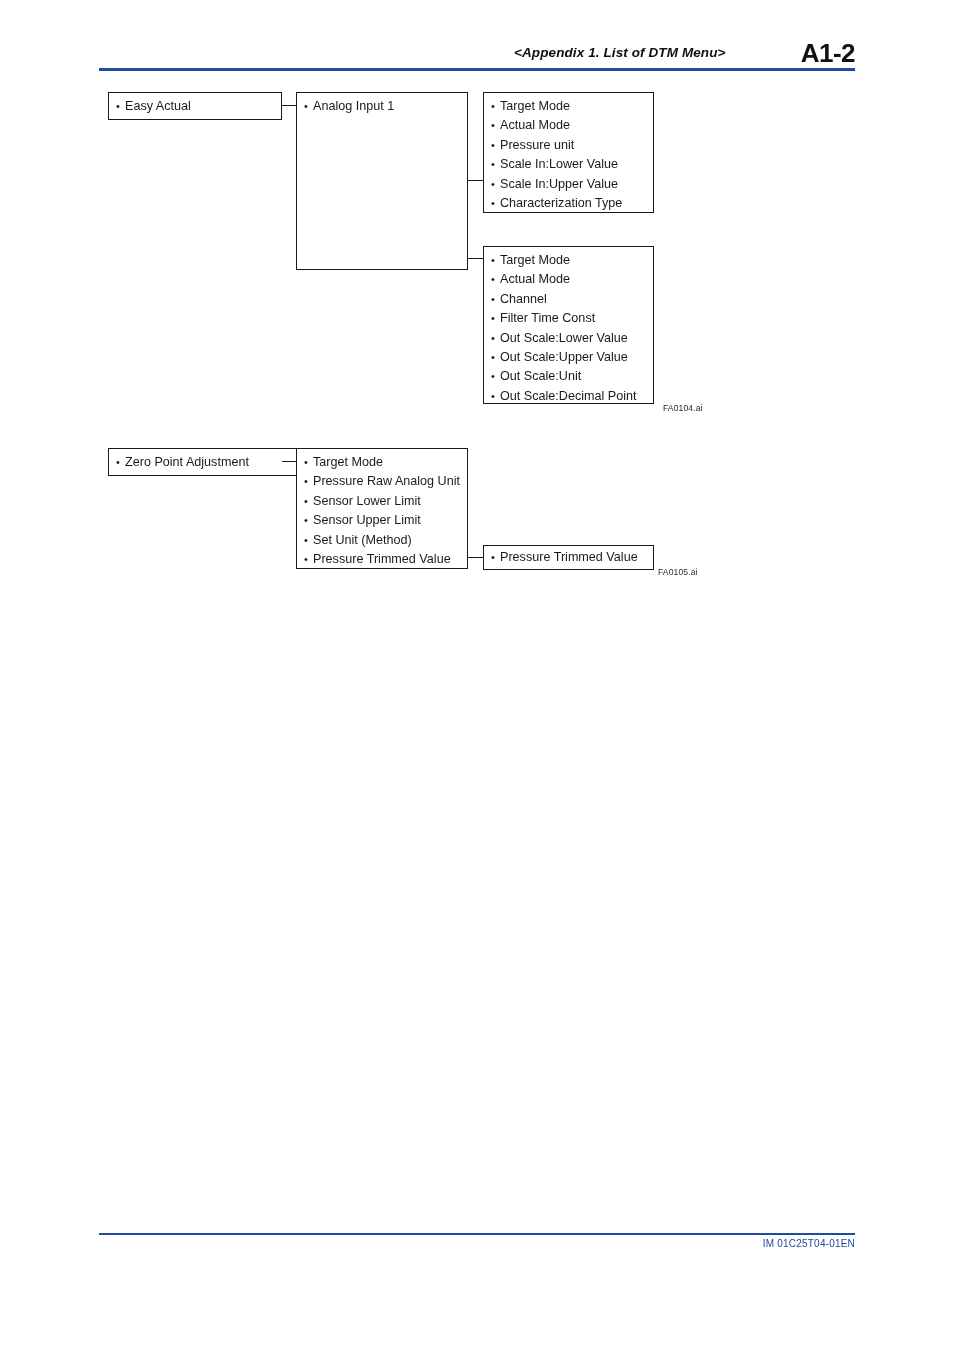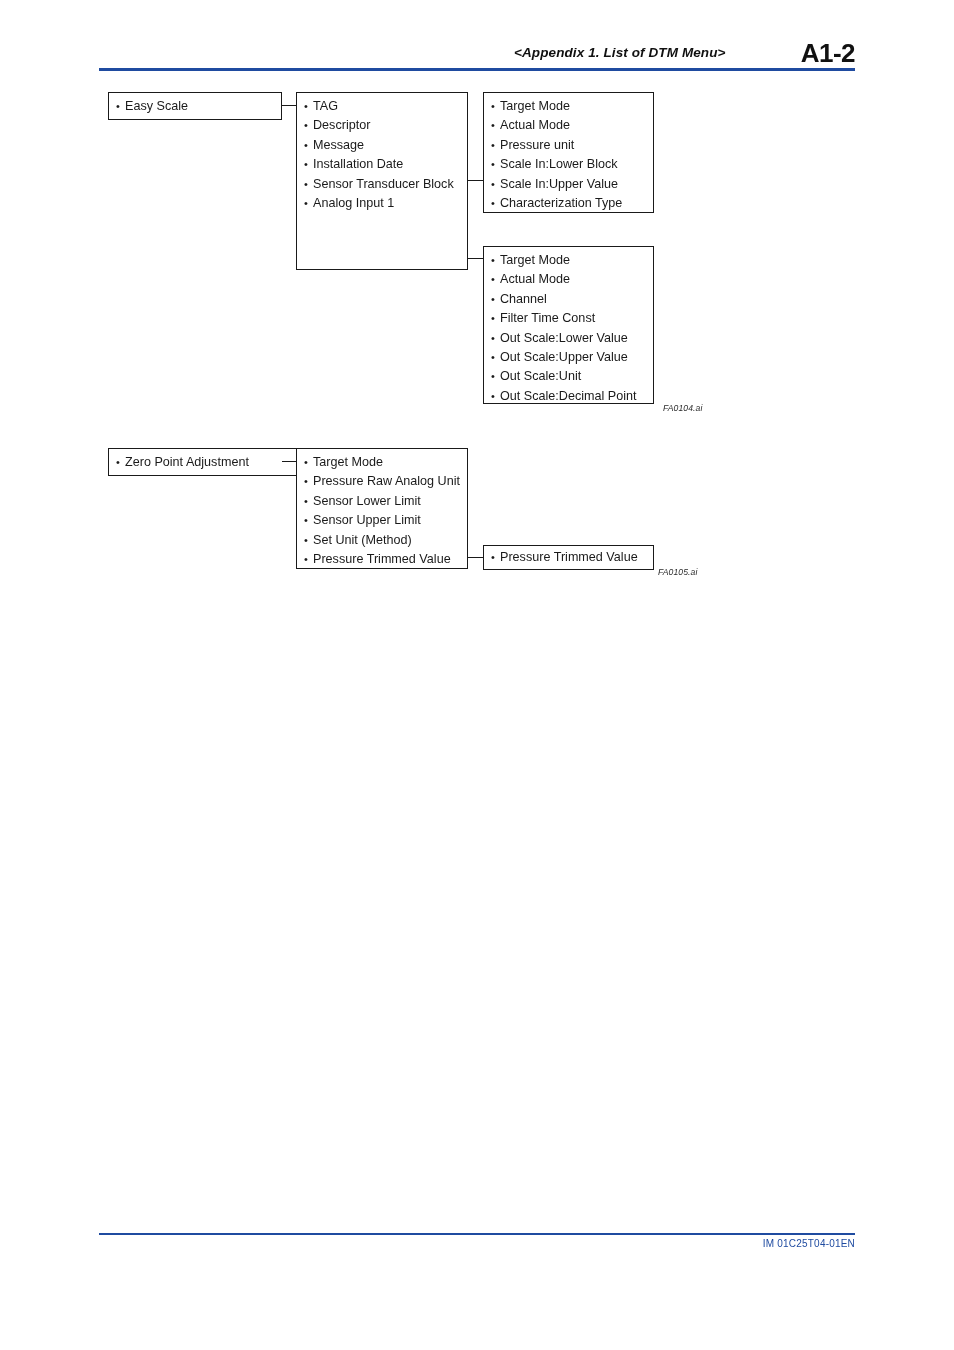--- a/index.html
+++ b/index.html
@@ -104,64 +104,56 @@
     background: #1a1a1a;
   }
 
   
   .fig-caption {
     position: absolute;
     font-size: 8.6px;
     color: #2b2b2b;
     letter-spacing: 0.1px;
     white-space: nowrap;
-    font-style: italic;
   }
 </style>
 </head>
 <body>
 
 <div class="header-title">&lt;Appendix 1.  List of DTM Menu&gt;</div>
 <div class="page-number">A1-2</div>
 <div class="rule-top"></div>
 
 <div class="box" style="left:108px; top:92px; width:174px; height:28px;">
   <div class="box-inner" style="padding-top:4px;">
     <ul>
-      <li>Easy Scale</li>
+      <li>Easy Actual</li>
     </ul>
   </div>
 </div>
 
 <div class="hline" style="left:282px; top:105px; width:14px;"></div>
 
 <div class="box" style="left:296px; top:92px; width:172px; height:178px;">
   <div class="box-inner" style="padding-top:4px;">
-    <ul>
-      <li>TAG</li>
-      <li>Descriptor</li>
-      <li>Message</li>
-      <li>Installation Date</li>
-      <li>Sensor Transducer Block</li>
-    </ul>
     <ul style="">
       <li>Analog Input 1</li>
     </ul>
   </div>
 </div>
 
 <div class="hline" style="left:468px; top:180px; width:15px;"></div>
 
 <div class="box" style="left:483px; top:92px; width:171px; height:121px;">
   <div class="box-inner" style="padding-top:4px;">
     <ul>
       <li>Target Mode</li>
       <li>Actual Mode</li>
       <li>Pressure unit</li>
-      <li>Scale In:Lower Block</li>
+      <li>Scale In:Lower Value</li>
       <li>Scale In:Upper Value</li>
       <li>Characterization Type</li>
     </ul>
   </div>
 </div>
 
 <div class="hline" style="left:468px; top:258px; width:15px;"></div>
 
 <div class="box" style="left:483px; top:246px; width:171px; height:158px;">
   <div class="box-inner" style="padding-top:4px;">

